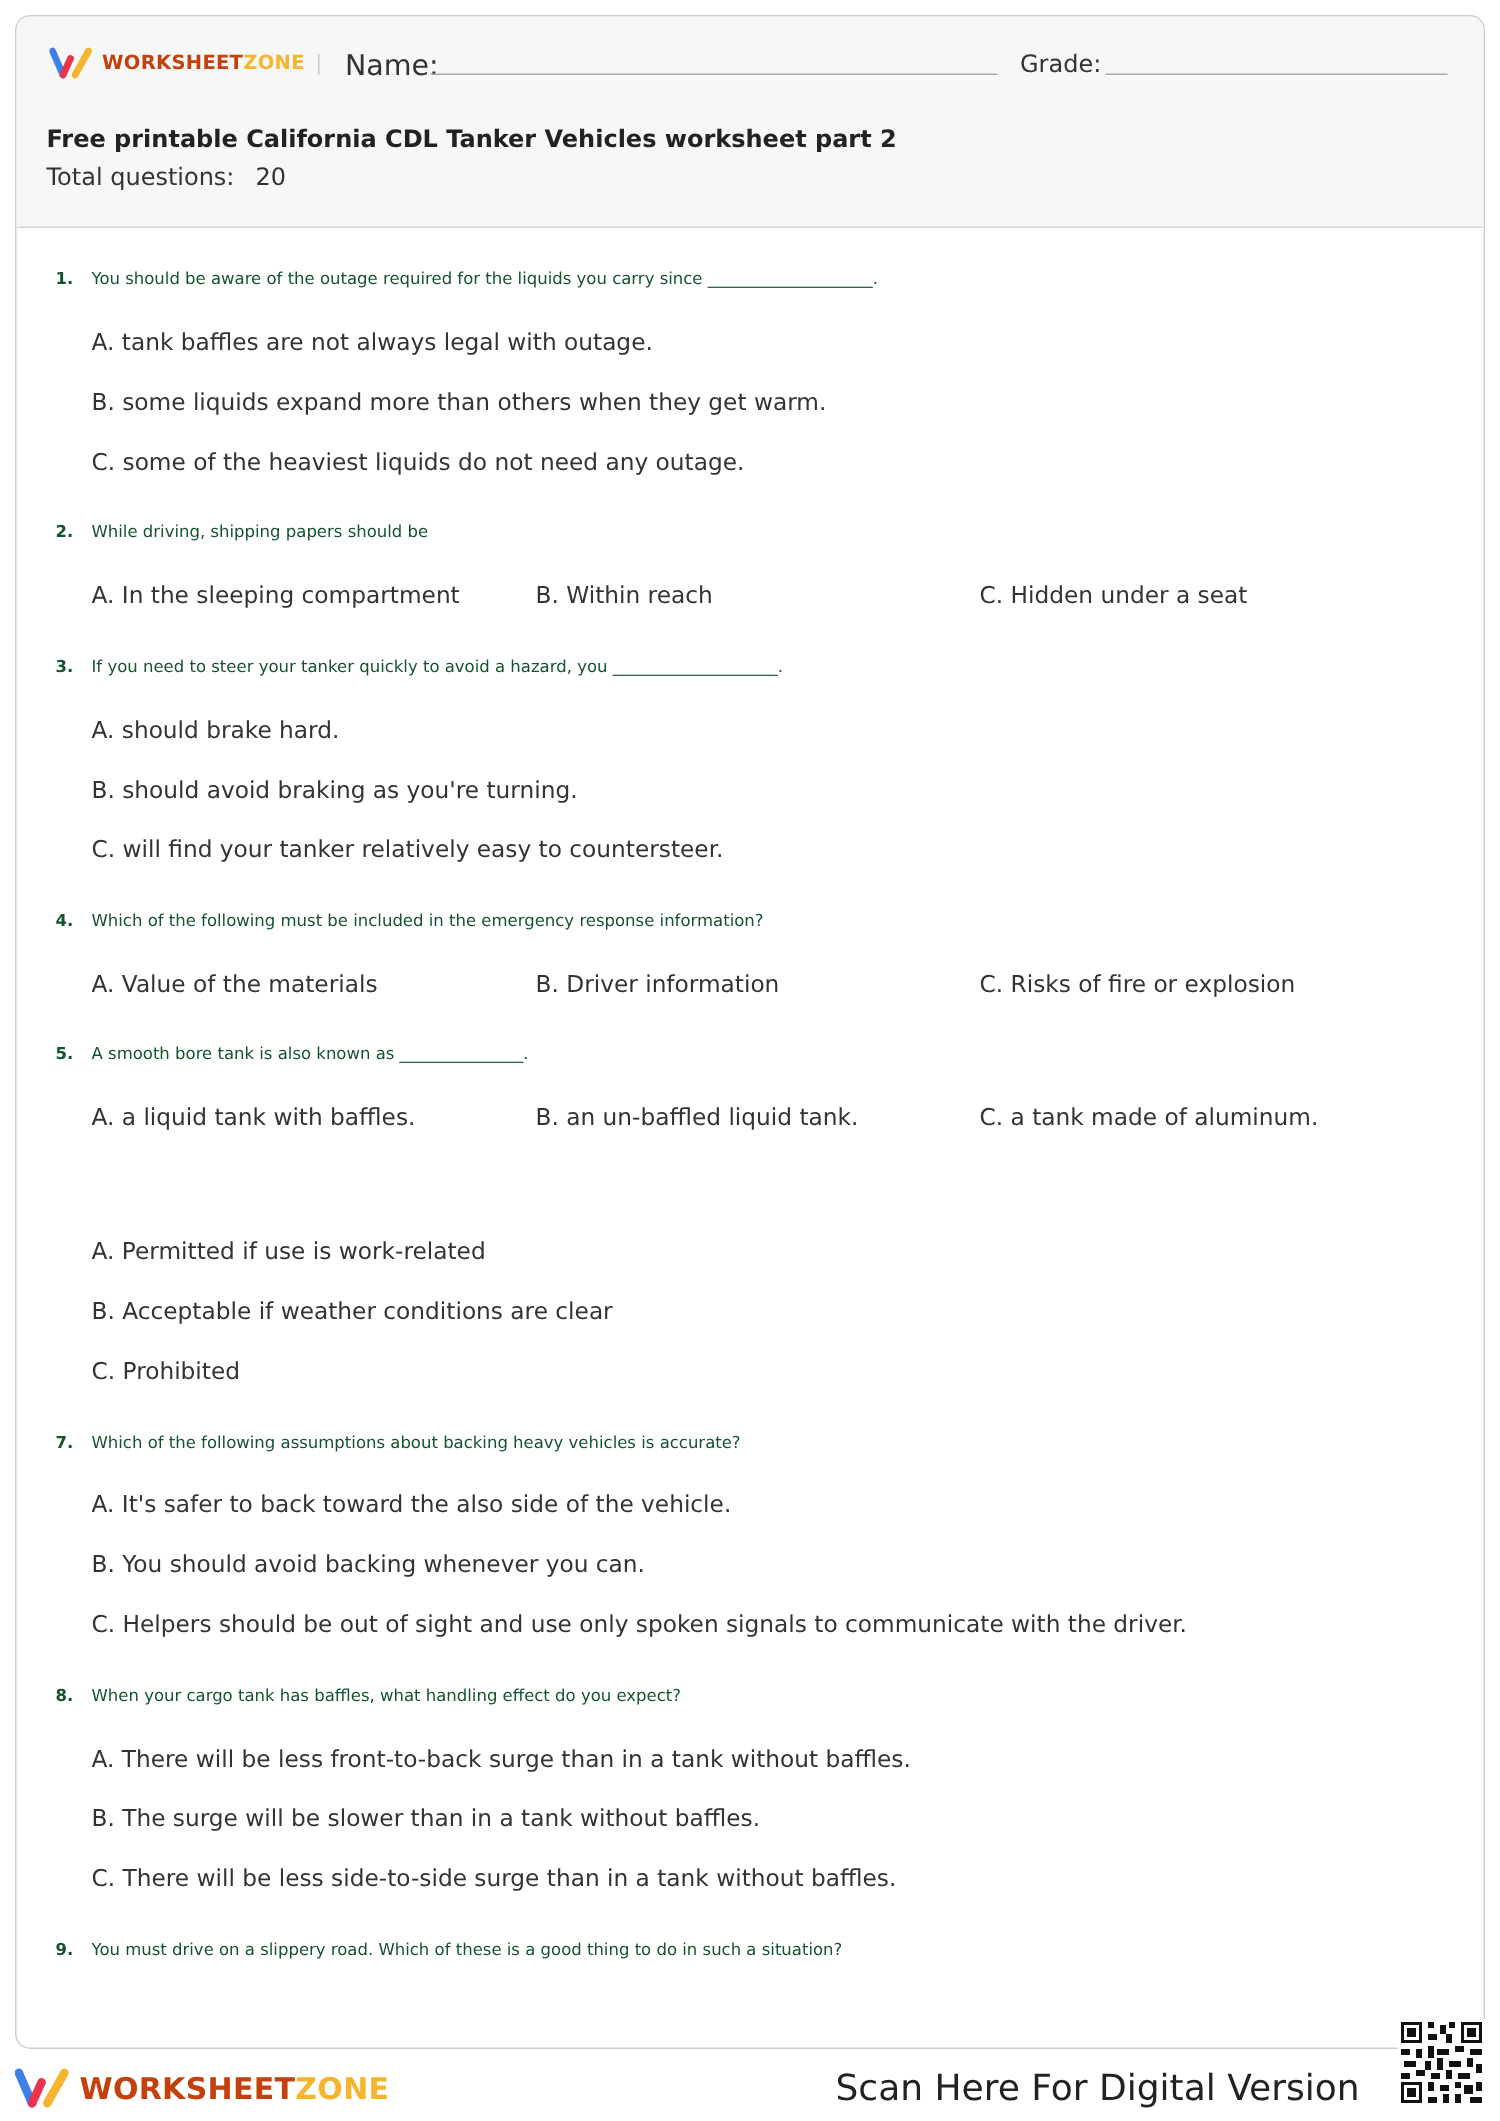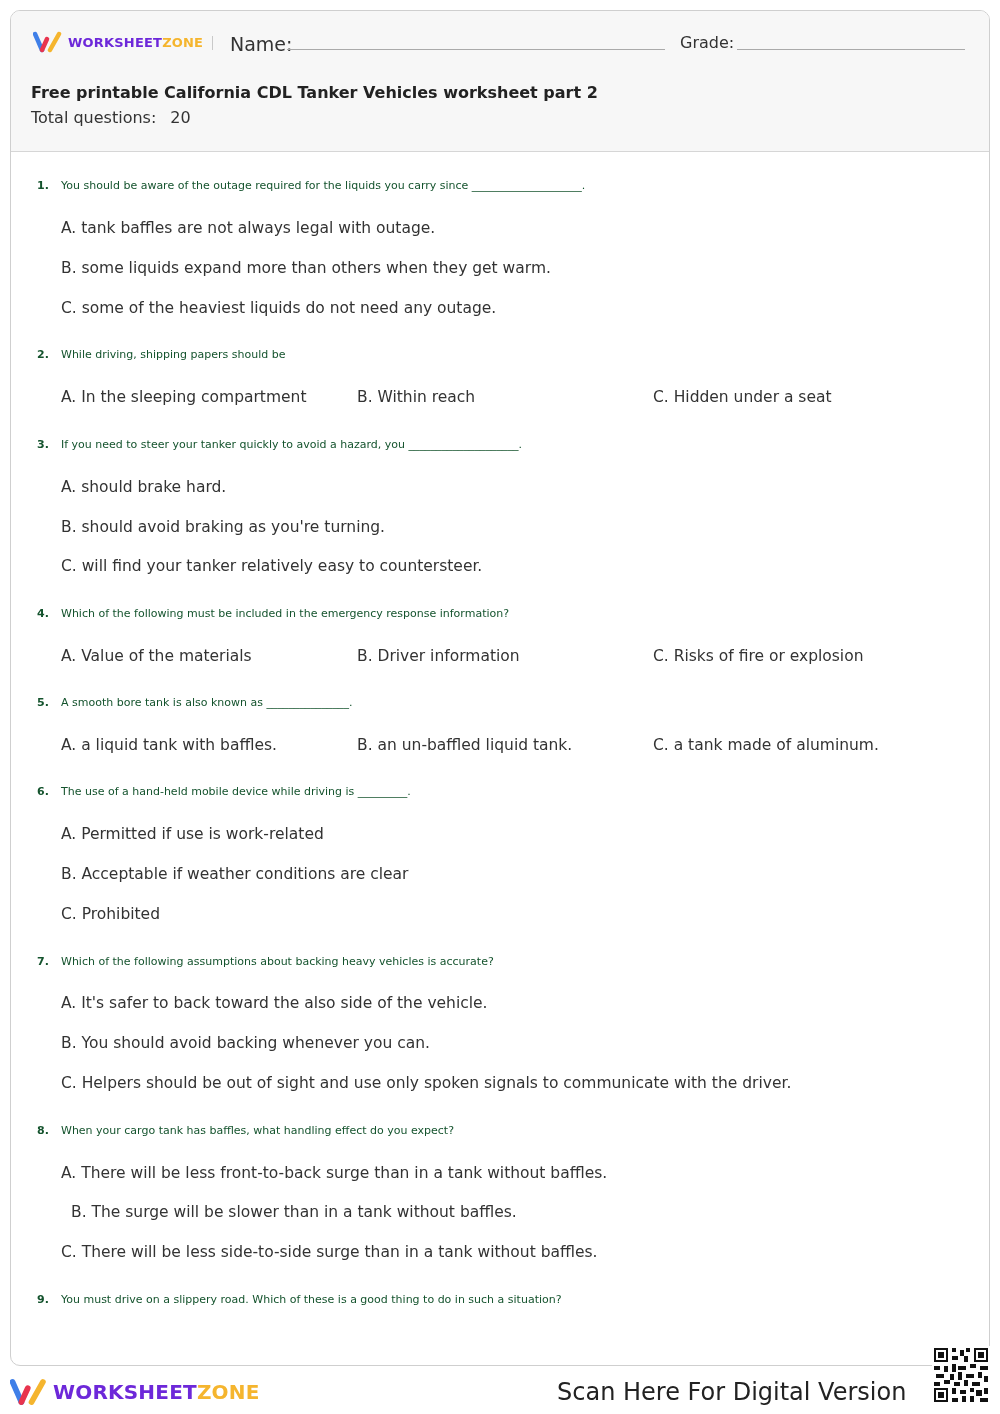--- a/index.html
+++ b/index.html
@@ -4,21 +4,21 @@
 <style>
   html, body { margin:0; padding:0; background:#ffffff; }
   body { width:1000px; height:1414px; position:relative; overflow:hidden;
          font-family:"DejaVu Sans", sans-serif; color:#222; }
   .sheet { position:absolute; left:10px; top:10px; width:978px; height:1354px;
            border:1px solid #cfcfcf; border-radius:10px; background:#fff; overflow:hidden; }
   .head { background:#f7f7f7; border-bottom:1px solid #d6d6d6; height:140px; position:relative; }
   .brand { position:absolute; left:22px; top:20px; display:flex; align-items:center; }
   .logo-w { width:30px; height:22px; margin-right:5px; }
   .brand-txt { font-size:13px; font-weight:bold; letter-spacing:0.2px; }
-  .b-blue { color:#6d28d9; } .b-orange { color:#f5b52e; }
+  .b-blue { color:#c2410c; } .b-orange { color:#f5b52e; }
   .sep { position:absolute; left:201px; top:25px; width:1px; height:14px; background:#c9c9c9; }
   .name-lbl { position:absolute; left:219px; top:22px; font-size:19px; color:#333; }
   .name-line { position:absolute; left:276px; top:38px; width:378px; border-bottom:1px solid #aaa; }
   .grade-lbl { position:absolute; left:669px; top:22px; font-size:16px; color:#333; }
   .grade-line { position:absolute; left:726px; top:38px; width:228px; border-bottom:1px solid #aaa; }
   .title { position:absolute; left:20px; top:72px; font-size:16px; font-weight:bold; color:#222; }
   .total { position:absolute; left:20px; top:97px; font-size:16px; color:#333; }
   .total span.num { margin-left:14px; }
   .q { position:absolute; left:26px; font-size:11px; color:#14532d; }
   .q .n { font-weight:bold; display:inline-block; width:24px; }
@@ -73,33 +73,32 @@
   <div class="q" style="top:596px"><span class="n">4.</span><span>Which of the following must be included in the emergency response information?</span></div>
   <div class="opt" style="left:50px;top:636px">A. Value of the materials</div>
   <div class="opt" style="left:346px;top:636px">B. Driver information</div>
   <div class="opt" style="left:642px;top:636px">C. Risks of fire or explosion</div>
 
   <div class="q" style="top:685px"><span class="n">5.</span><span>A smooth bore tank is also known as _______________.</span></div>
   <div class="opt" style="left:50px;top:725px">A. a liquid tank with baffles.</div>
   <div class="opt" style="left:346px;top:725px">B. an un-baffled liquid tank.</div>
   <div class="opt" style="left:642px;top:725px">C. a tank made of aluminum.</div>
 
-  <div class="q" style="top:774px"><span class="n">6.</span><span>The use of a hand-held mobile device while driving is _________.</span></div>
   <div class="opt" style="left:50px;top:814px">A. Permitted if use is work-related</div>
   <div class="opt" style="left:50px;top:854px">B. Acceptable if weather conditions are clear</div>
   <div class="opt" style="left:50px;top:894px">C. Prohibited</div>
 
   <div class="q" style="top:944px"><span class="n">7.</span><span>Which of the following assumptions about backing heavy vehicles is accurate?</span></div>
   <div class="opt" style="left:50px;top:983px">A. It's safer to back toward the also side of the vehicle.</div>
   <div class="opt" style="left:50px;top:1023px">B. You should avoid backing whenever you can.</div>
   <div class="opt" style="left:50px;top:1063px">C. Helpers should be out of sight and use only spoken signals to communicate with the driver.</div>
 
   <div class="q" style="top:1113px"><span class="n">8.</span><span>When your cargo tank has baffles, what handling effect do you expect?</span></div>
   <div class="opt" style="left:50px;top:1153px">A. There will be less front-to-back surge than in a tank without baffles.</div>
-  <div class="opt" style="left:60px;top:1192px">B. The surge will be slower than in a tank without baffles.</div>
+  <div class="opt" style="left:50px;top:1192px">B. The surge will be slower than in a tank without baffles.</div>
   <div class="opt" style="left:50px;top:1232px">C. There will be less side-to-side surge than in a tank without baffles.</div>
 
   <div class="q" style="top:1282px"><span class="n">9.</span><span>You must drive on a slippery road. Which of these is a good thing to do in such a situation?</span></div>
 </div>
 
 <div class="footer-brand">
   <svg class="logo-w" viewBox="0 0 30 22">
     <path d="M2 3 L9 19" stroke="#3f7fe8" stroke-width="4.5" stroke-linecap="round" fill="none"></path>
     <path d="M9 19 L14 8" stroke="#e8344e" stroke-width="4.5" stroke-linecap="round" fill="none"></path>
     <path d="M17 19 L26 3" stroke="#f5b52e" stroke-width="4.5" stroke-linecap="round" fill="none"></path>

